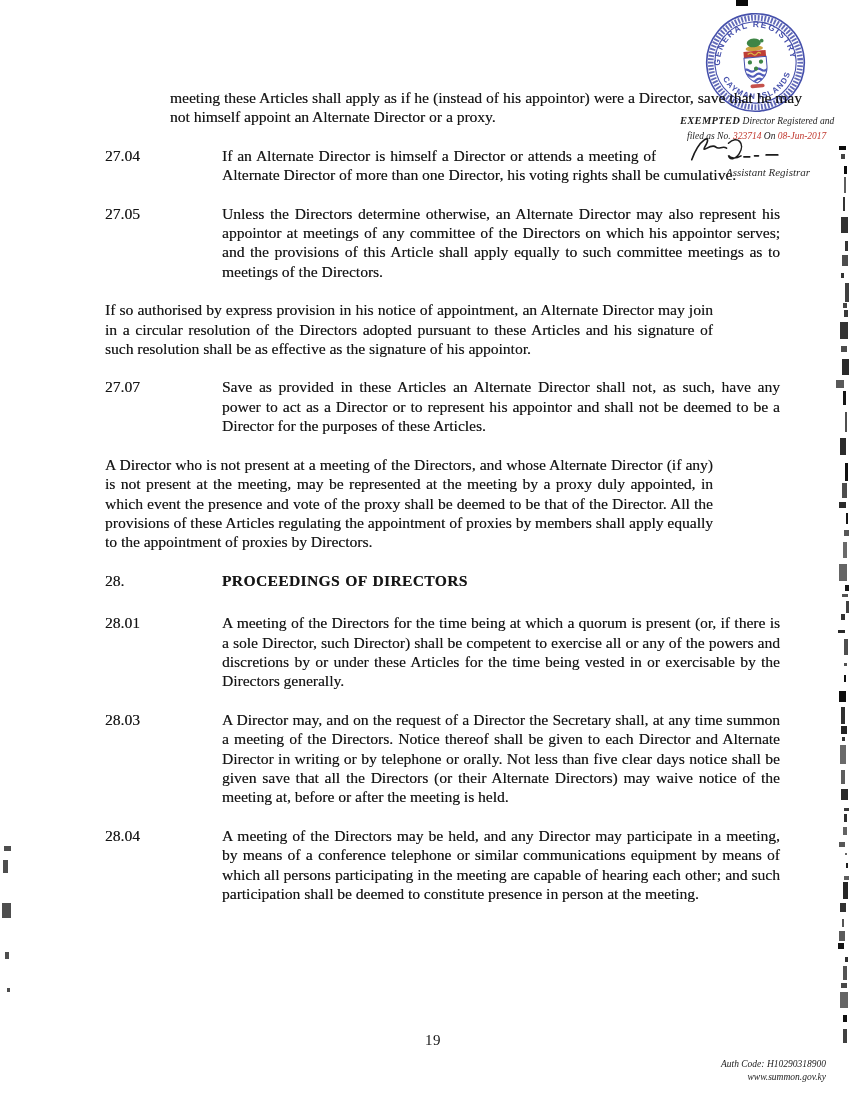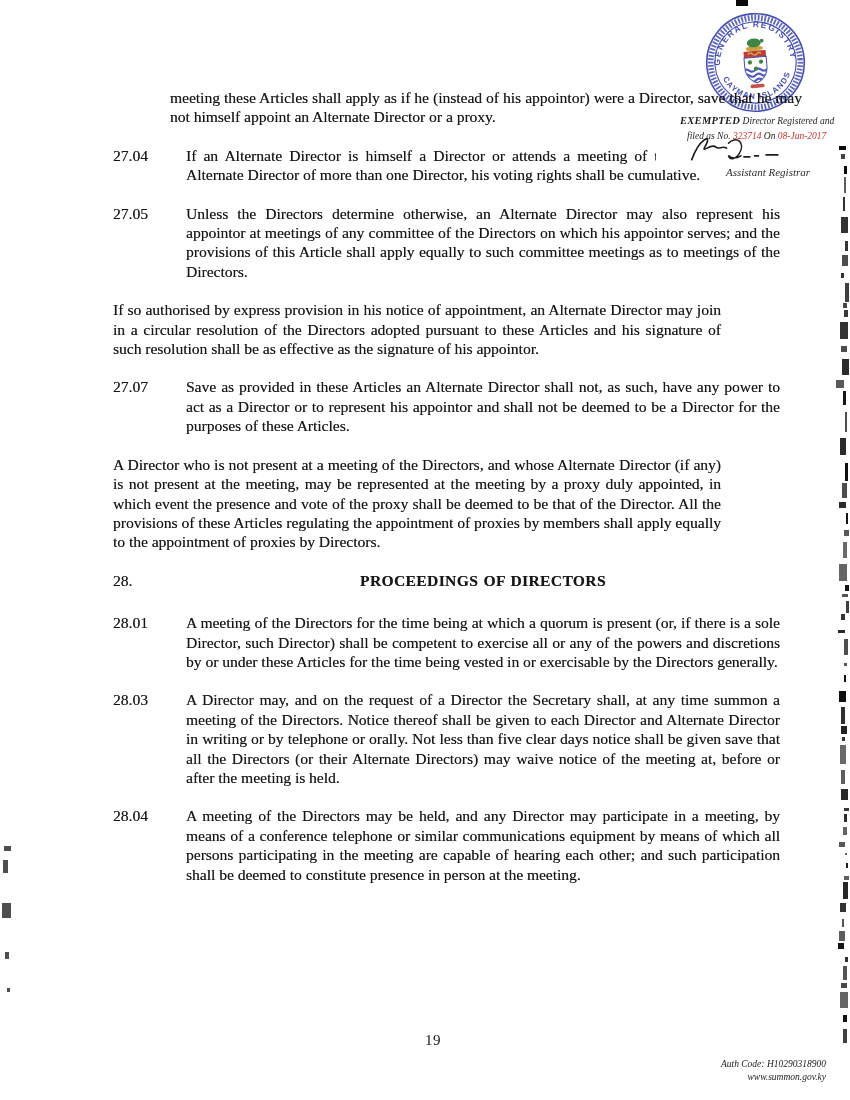--- a/index.html
+++ b/index.html
@@ -10,25 +10,25 @@
     color:#161616;
   }
   .page{position:absolute;inset:0;background:#fff;}
   
   .doc{
     position:absolute;left:97px;top:88px;width:683px;
     font-size:15.5px;line-height:19.4px;
     text-shadow:0.25px 0 0 rgba(0,0,0,.55);
   }
   .intro{margin:0 0 19px 73px;width:632px;text-align:justify;}
-  .section-row{display:flex;margin:0 0 19px 16px;}
+  .section-row{display:flex;margin:0 0 19px 8px;gap:44px;}
   .section-row .num{flex:0 0 73px;}
   .section-row .body{width:608px;text-align:justify;}
   .section-row .body.heading{
-    font-weight:bold;letter-spacing:.4px;word-spacing:1px;text-align:center;
+    font-weight:bold;letter-spacing:.4px;word-spacing:1px;text-align:left;
   }
   .section-row.is-heading{margin-bottom:23px;}
   
   .reg-label{
     position:absolute;left:656px;top:108px;width:181px;height:54px;
     background:#fff;z-index:30;font-style:italic;
   }
   .reg-line1{position:absolute;top:7px;left:24px;font-size:9.5px;white-space:nowrap;color:#1d1d1d;}
   .reg-line1 .exempted{font-weight:bold;font-size:10.5px;letter-spacing:.3px;}
   .reg-line2{position:absolute;top:23px;left:31px;font-size:9.5px;white-space:nowrap;color:#1d1d1d;}

